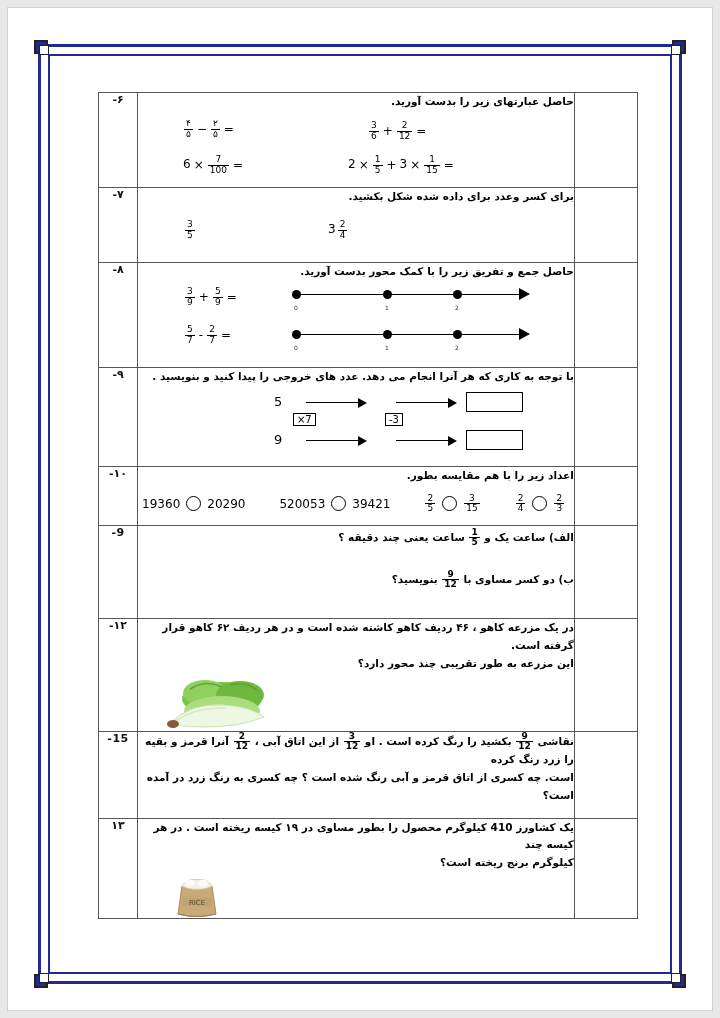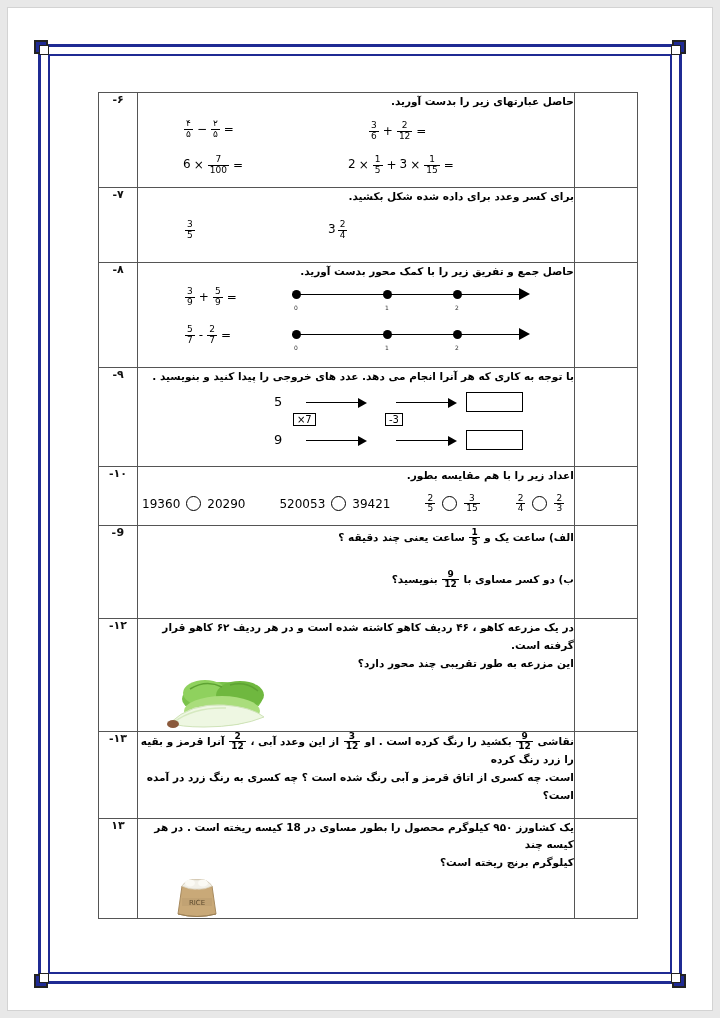--- a/index.html
+++ b/index.html
@@ -393,33 +393,33 @@
     </tr>
 
     <tr>
       <td class="pad"></td>
       <td class="body" style="height:86px;">
         <div class="prompt">
           <span>نقاشی</span>
           <span class="frac"><span class="num">9</span><span class="den">12</span></span>
           <span>بکشید را رنگ کرده است . او</span>
           <span class="frac"><span class="num">3</span><span class="den">12</span></span>
-          <span>از این وعدد آبی ،</span>
+          <span>از این اتاق آبی ،</span>
           <span class="frac"><span class="num">2</span><span class="den">12</span></span>
           <span>آنرا قرمز و بقیه را زرد رنگ کرده</span>
         </div>
         <div class="prompt">است. چه کسری از اتاق قرمز و آبی رنگ شده است ؟ چه کسری به رنگ زرد در آمده است؟</div>
       </td>
-      <td class="qnum">۱۳-</td>
+      <td class="qnum">15-</td>
     </tr>
 
     <tr>
       <td class="pad"></td>
       <td class="body" style="height:92px;">
-        <div class="prompt">یک کشاورز ۹۵۰ کیلوگرم محصول را بطور مساوی در 18 کیسه ریخته است . در هر کیسه چند</div>
+        <div class="prompt">یک کشاورز 410 کیلوگرم محصول را بطور مساوی در ۱۹ کیسه ریخته است . در هر کیسه چند</div>
         <div class="prompt">کیلوگرم برنج ریخته است؟</div>
         <div style="position:relative;height:46px;">
           <svg class="pic" style="left:28px;top:0px;" width="62" height="48" viewBox="0 0 62 48">
             <path d="M16 14 Q22 6 31 8 Q40 6 46 14 L50 42 Q31 47 12 42 Z" fill="#c9a978" stroke="#a88b5f" stroke-width="1"></path>
             <path d="M16 14 Q22 6 31 8 Q40 6 46 14 Q38 18 31 17 Q24 18 16 14 Z" fill="#f2f0e8" stroke="#ddd8c8" stroke-width="0.8"></path>
             <ellipse cx="24" cy="11" rx="5" ry="3.5" fill="#fbfaf4"></ellipse>
             <ellipse cx="37" cy="11" rx="5" ry="3.5" fill="#fbfaf4"></ellipse>
             <rect x="16" y="26" width="30" height="8" fill="#b79a6d" opacity="0.45"></rect>
             <text x="31" y="33" font-size="7" fill="#5c4a2e" text-anchor="middle" font-family="DejaVu Sans, sans-serif">RICE</text>
             <path d="M12 42 Q31 47 50 42" fill="none" stroke="#9a7f55" stroke-width="1"></path>

